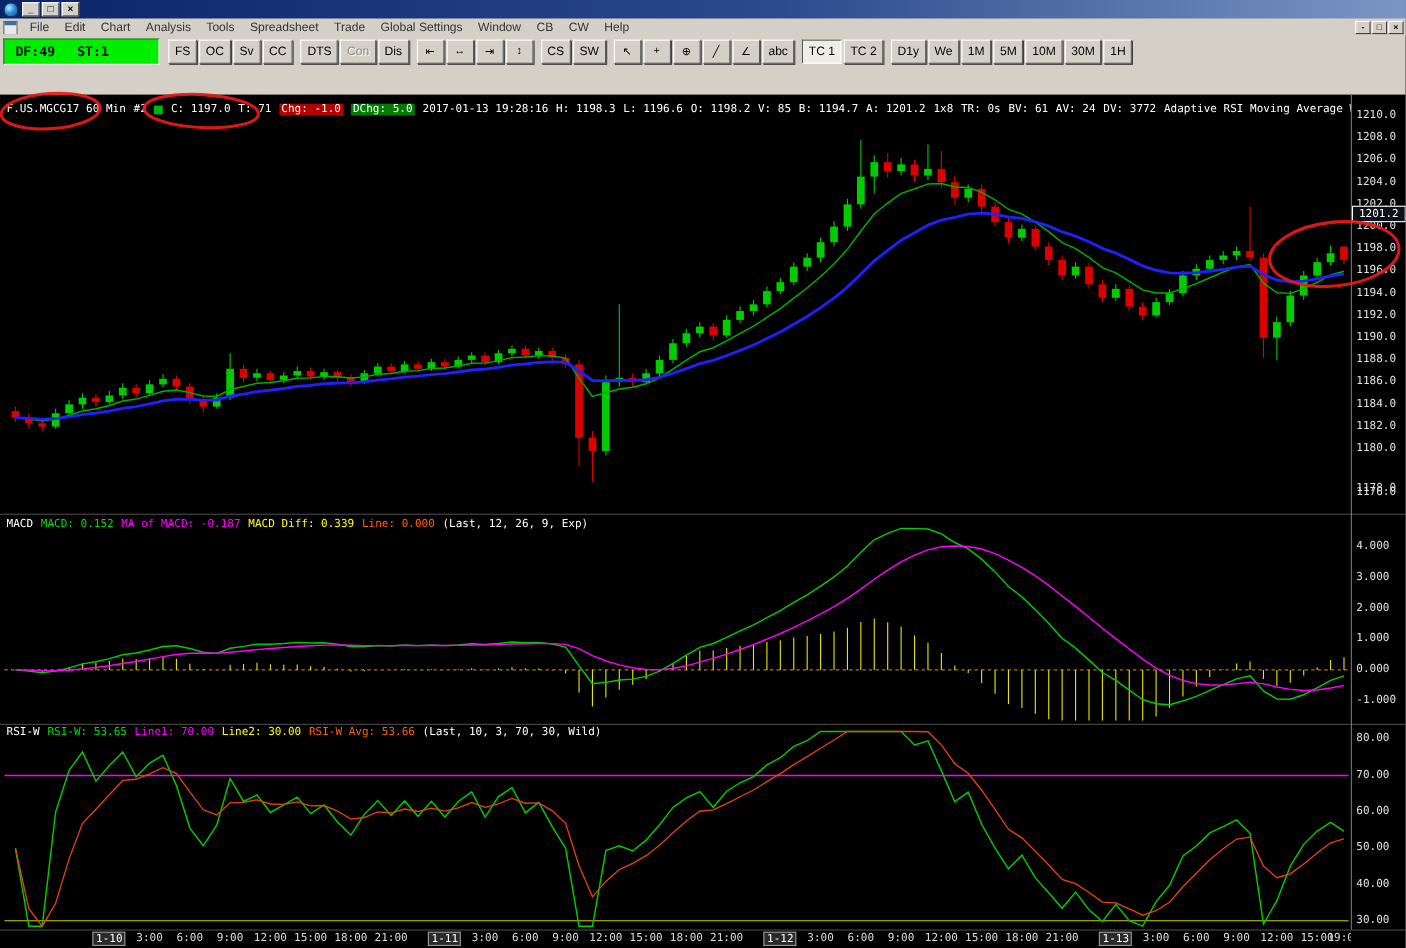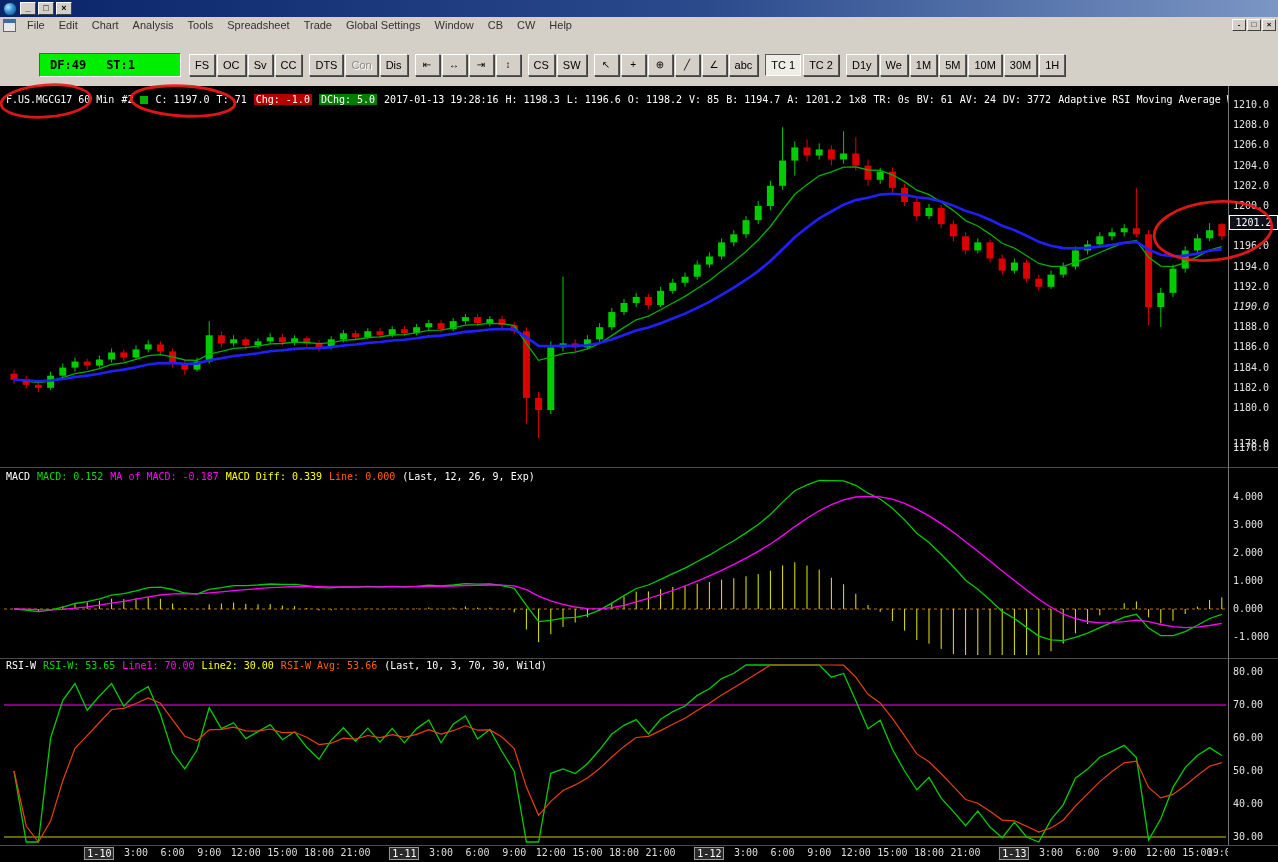--- a/index.html
+++ b/index.html
@@ -26,22 +26,22 @@
   .doc-icon{width:11px;height:11px;margin:0 4px 0 3px;background:#e8e8e8;
     border:1px solid #666;box-shadow:inset 0 3px 0 #3a6ea5;flex:0 0 auto;}
   .menu-items{display:flex;flex:1 1 auto;}
   .menu-item{padding:1px 7px;white-space:nowrap;}
   .mdi-controls{display:flex;gap:1px;margin-right:2px;}
   .mdi-btn{width:14px;height:12px;background:#d4d0c8;border:1px solid;
     border-color:#fff #404040 #404040 #fff;font:bold 8px "Liberation Sans",sans-serif;
     line-height:10px;text-align:center;color:#000;padding:0;}
 
   
-  .toolbar{position:absolute;top:49px;left:0;width:1182px;height:31px;background:#d4d0c8;
-    display:flex;align-items:center;padding:0 3px;box-sizing:border-box;margin-left:36px;}
+  .toolbar{position:absolute;top:31px;left:0;width:1182px;height:31px;background:#d4d0c8;
+    display:flex;align-items:center;padding:0 3px;box-sizing:border-box;}
   .df-box{height:22px;background:#00ee00;border:1px solid;border-color:#5a5a5a #fff #fff #5a5a5a;
     color:#000;font:bold 12px "DejaVu Sans Mono",monospace;display:flex;align-items:center;
     gap:20px;padding:0 10px;margin-right:8px;min-width:120px;}
   .tgroups{display:flex;align-items:center;}
   .tgroup{display:flex;gap:2px;margin-right:7px;}
   .tbtn{height:22px;min-width:25px;padding:0 5px;background:#d4d0c8;border:1px solid;
     border-color:#fff #5a5a5a #5a5a5a #fff;box-shadow:1px 1px 0 #404040;
     font:11px "Liberation Sans",sans-serif;color:#000;white-space:nowrap;}
   .tbtn.active{background:#eeeee6;border-color:#5a5a5a #fff #fff #5a5a5a;box-shadow:none;}
   .tbtn.disabled{color:#8a8a8a;text-shadow:1px 1px 0 #ffffff;}
@@ -68,21 +68,21 @@
   .phead .swatch{width:8px;height:8px;flex:0 0 auto;}
   .slabel{position:absolute;left:1233px;font:10px "DejaVu Sans Mono",monospace;color:#e2e2e2;z-index:10;}
   .time-axis{position:absolute;left:0;top:845px;width:1228px;height:17px;overflow:hidden;z-index:10;}
   .tlabel{position:absolute;top:2px;transform:translateX(-50%);font:10px "DejaVu Sans Mono",monospace;
     color:#ddd;white-space:nowrap;}
   .tlabel.date{background:#2a2a2a;border:1px solid #999;padding:0 2px;color:#fff;}
   .hdiv{position:absolute;left:0;width:1278px;height:1px;background:#4a4a4a;z-index:8;}
   .vdiv{position:absolute;left:1228px;top:86px;width:1px;height:759px;background:#777;z-index:9;}
   .pricebox{position:absolute;left:1229px;width:47px;height:13px;background:#10101a;
     border:1px solid #fff;color:#fff;font:10px "DejaVu Sans Mono",monospace;
-    text-align:center;line-height:13px;z-index:11;margin-top:28px;}
+    text-align:center;line-height:13px;z-index:11;}
 </style>
 </head>
 <body>
 
 <div id="screen">
 
   <div class="titlebar">
     <div class="app-icon"></div>
     <div class="win-controls" id="title-controls">
         <button class="win-btn">_</button>
@@ -496,21 +496,21 @@
       <div class="slabel" style="top: 99px;">1210.0</div>
       <div class="slabel" style="top: 119.2px;">1208.0</div>
       <div class="slabel" style="top: 139.4px;">1206.0</div>
       <div class="slabel" style="top: 159.6px;">1204.0</div>
       <div class="slabel" style="top: 179.8px;">1202.0</div>
       <div class="slabel" style="top: 200px;">1200.0</div>
       <div class="slabel" style="top: 220.2px;">1198.0</div>
       <div class="slabel" style="top: 240.4px;">1196.0</div>
       <div class="slabel" style="top: 260.6px;">1194.0</div>
       <div class="slabel" style="top: 280.8px;">1192.0</div>
-      <div class="slabel" style="top: 301px; font-style: italic;">1190.0</div>
+      <div class="slabel" style="top: 301px;">1190.0</div>
       <div class="slabel" style="top: 321.2px;">1188.0</div>
       <div class="slabel" style="top: 341.4px;">1186.0</div>
       <div class="slabel" style="top: 361.6px;">1184.0</div>
       <div class="slabel" style="top: 381.8px;">1182.0</div>
       <div class="slabel" style="top: 402px;">1180.0</div>
       <div class="slabel" style="top: 438px;">1178.0</div>
       <div class="slabel" style="top: 442.4px;">1176.0</div>
       <div class="slabel" style="top: 491px;">4.000</div>
       <div class="slabel" style="top: 519px;">3.000</div>
       <div class="slabel" style="top: 547px;">2.000</div>

